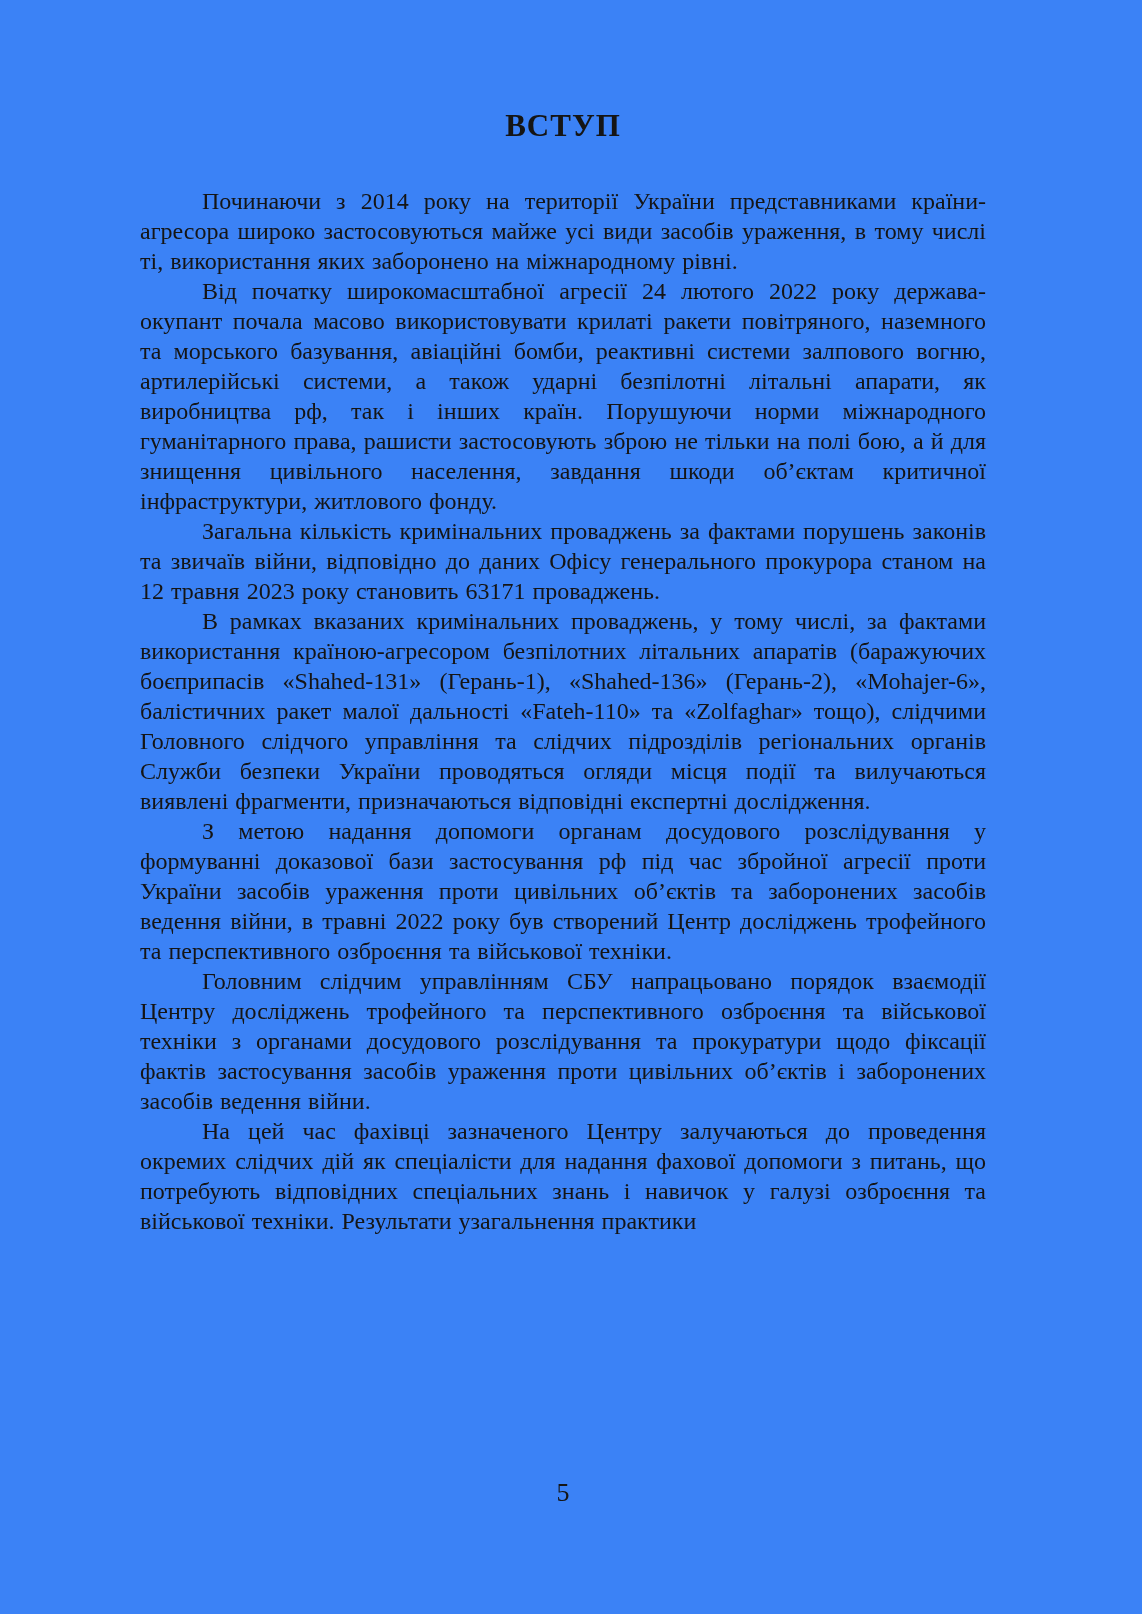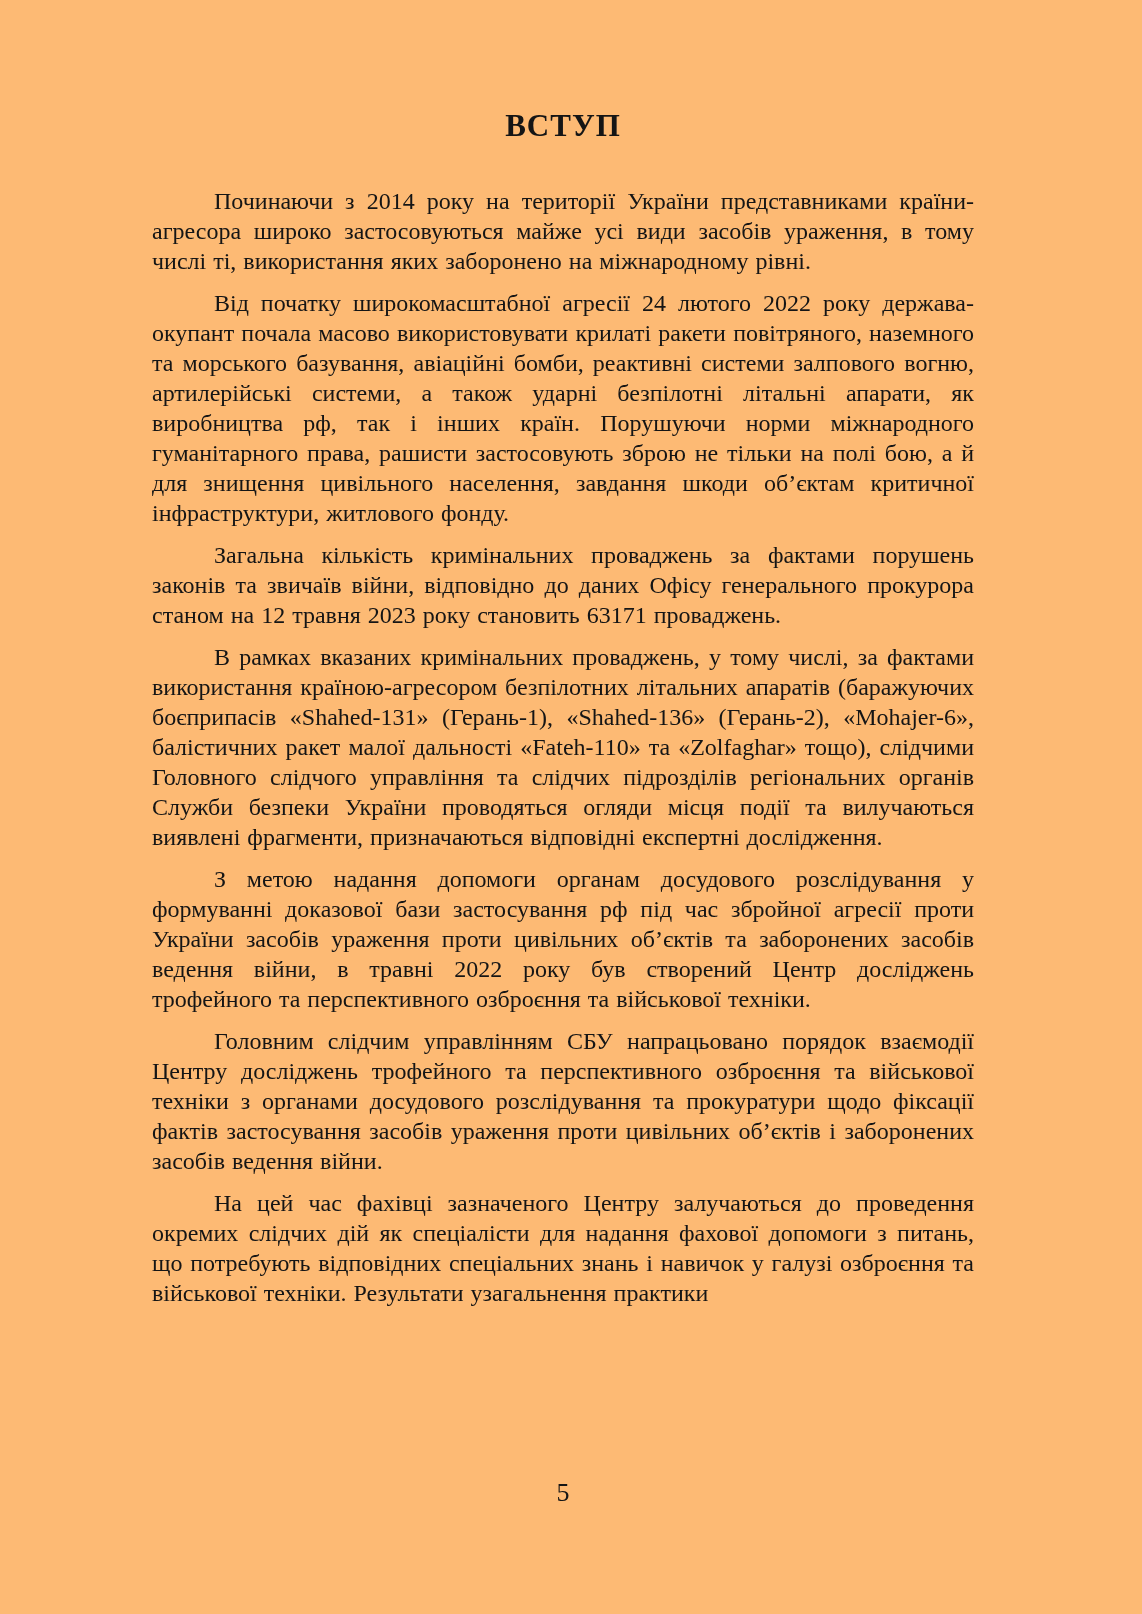--- a/index.html
+++ b/index.html
@@ -4,42 +4,42 @@
 <style>
   html, body {
     margin: 0;
     padding: 0;
     background: #ffffff;
   }
   .page {
     position: relative;
     width: 1142px;
     height: 1614px;
-    background: #fdba74;
+    background: #3b82f6;
     font-family: "Liberation Serif", "DejaVu Serif", serif;
     color: #151515;
     overflow: hidden;
     box-sizing: border-box;
   }
   .content {
     position: absolute;
     left: 140px;
     top: 108px;
     width: 846px;
   }
   .doc-title {
     margin: 0 0 42px 0;
     text-align: center;
     font-size: 31px;
     line-height: 36px;
     font-weight: bold;
     letter-spacing: 1px;
   }
   .body-text p {
-    margin: 12px;
+    margin: 0;
     padding: 0;
     text-indent: 62px;
     text-align: justify;
     font-size: 24px;
     line-height: 30px;
     word-spacing: 1px;
   }
   .page-number {
     position: absolute;
     left: 140px;

